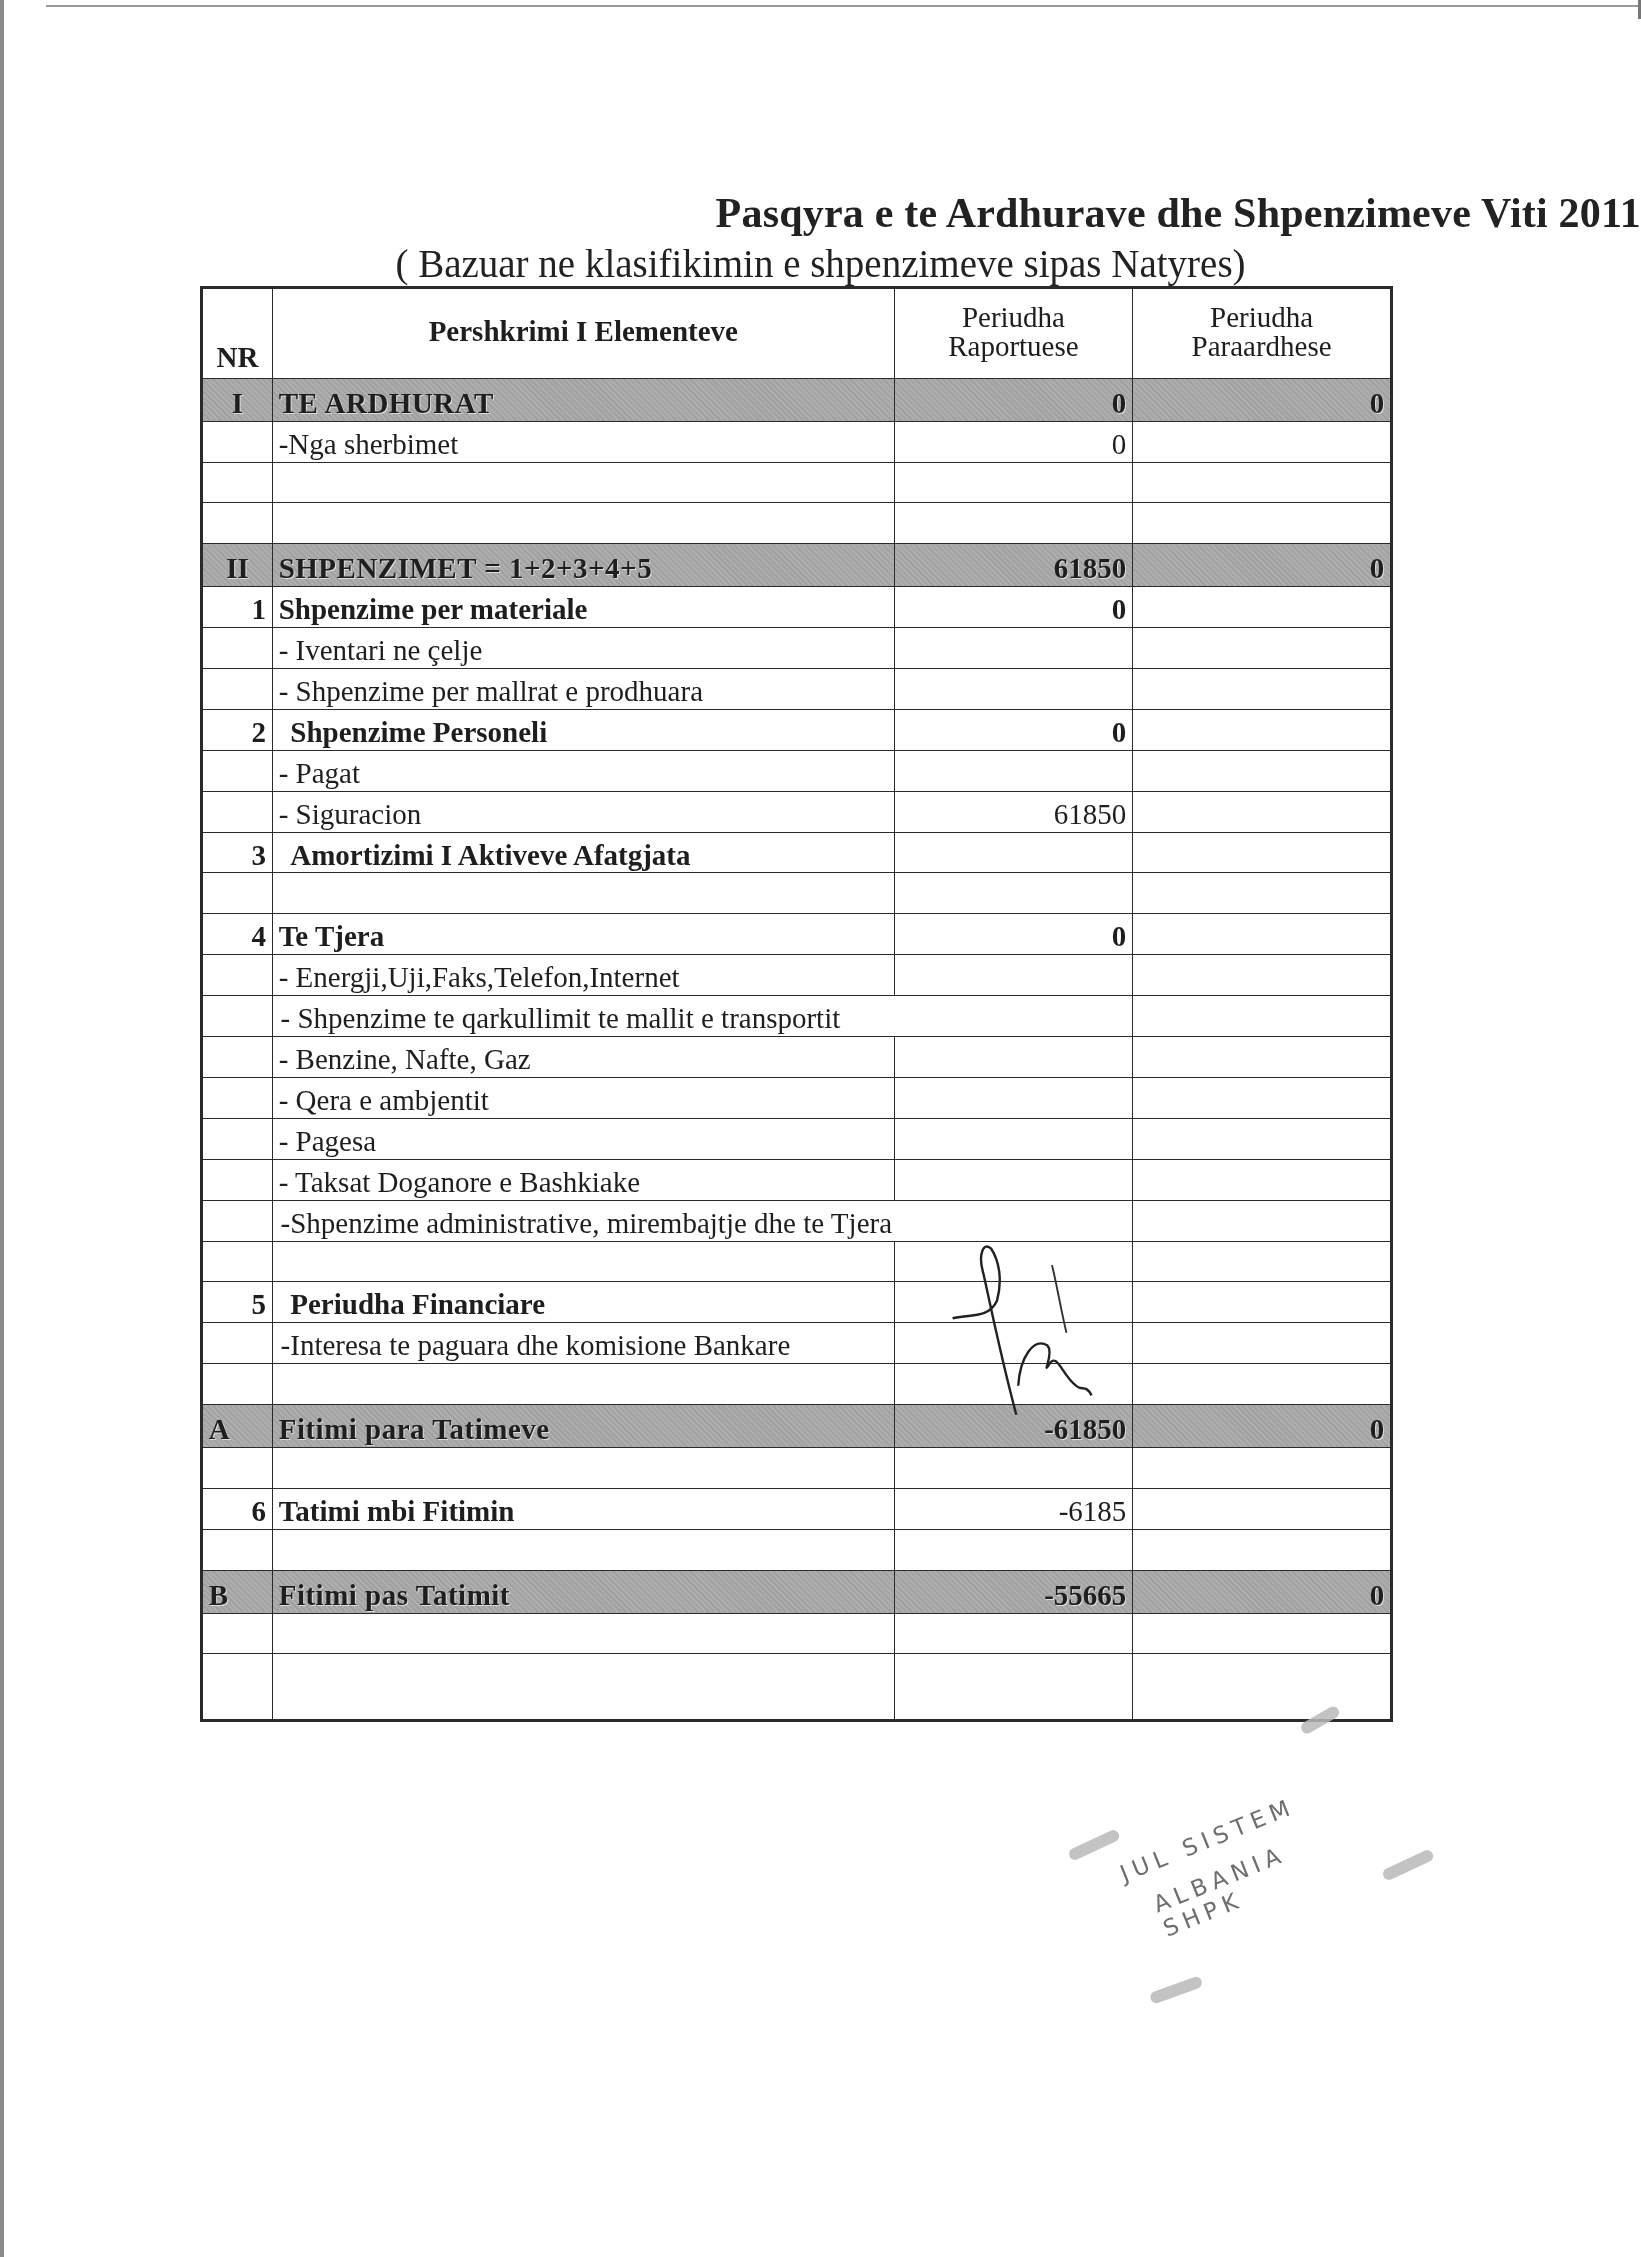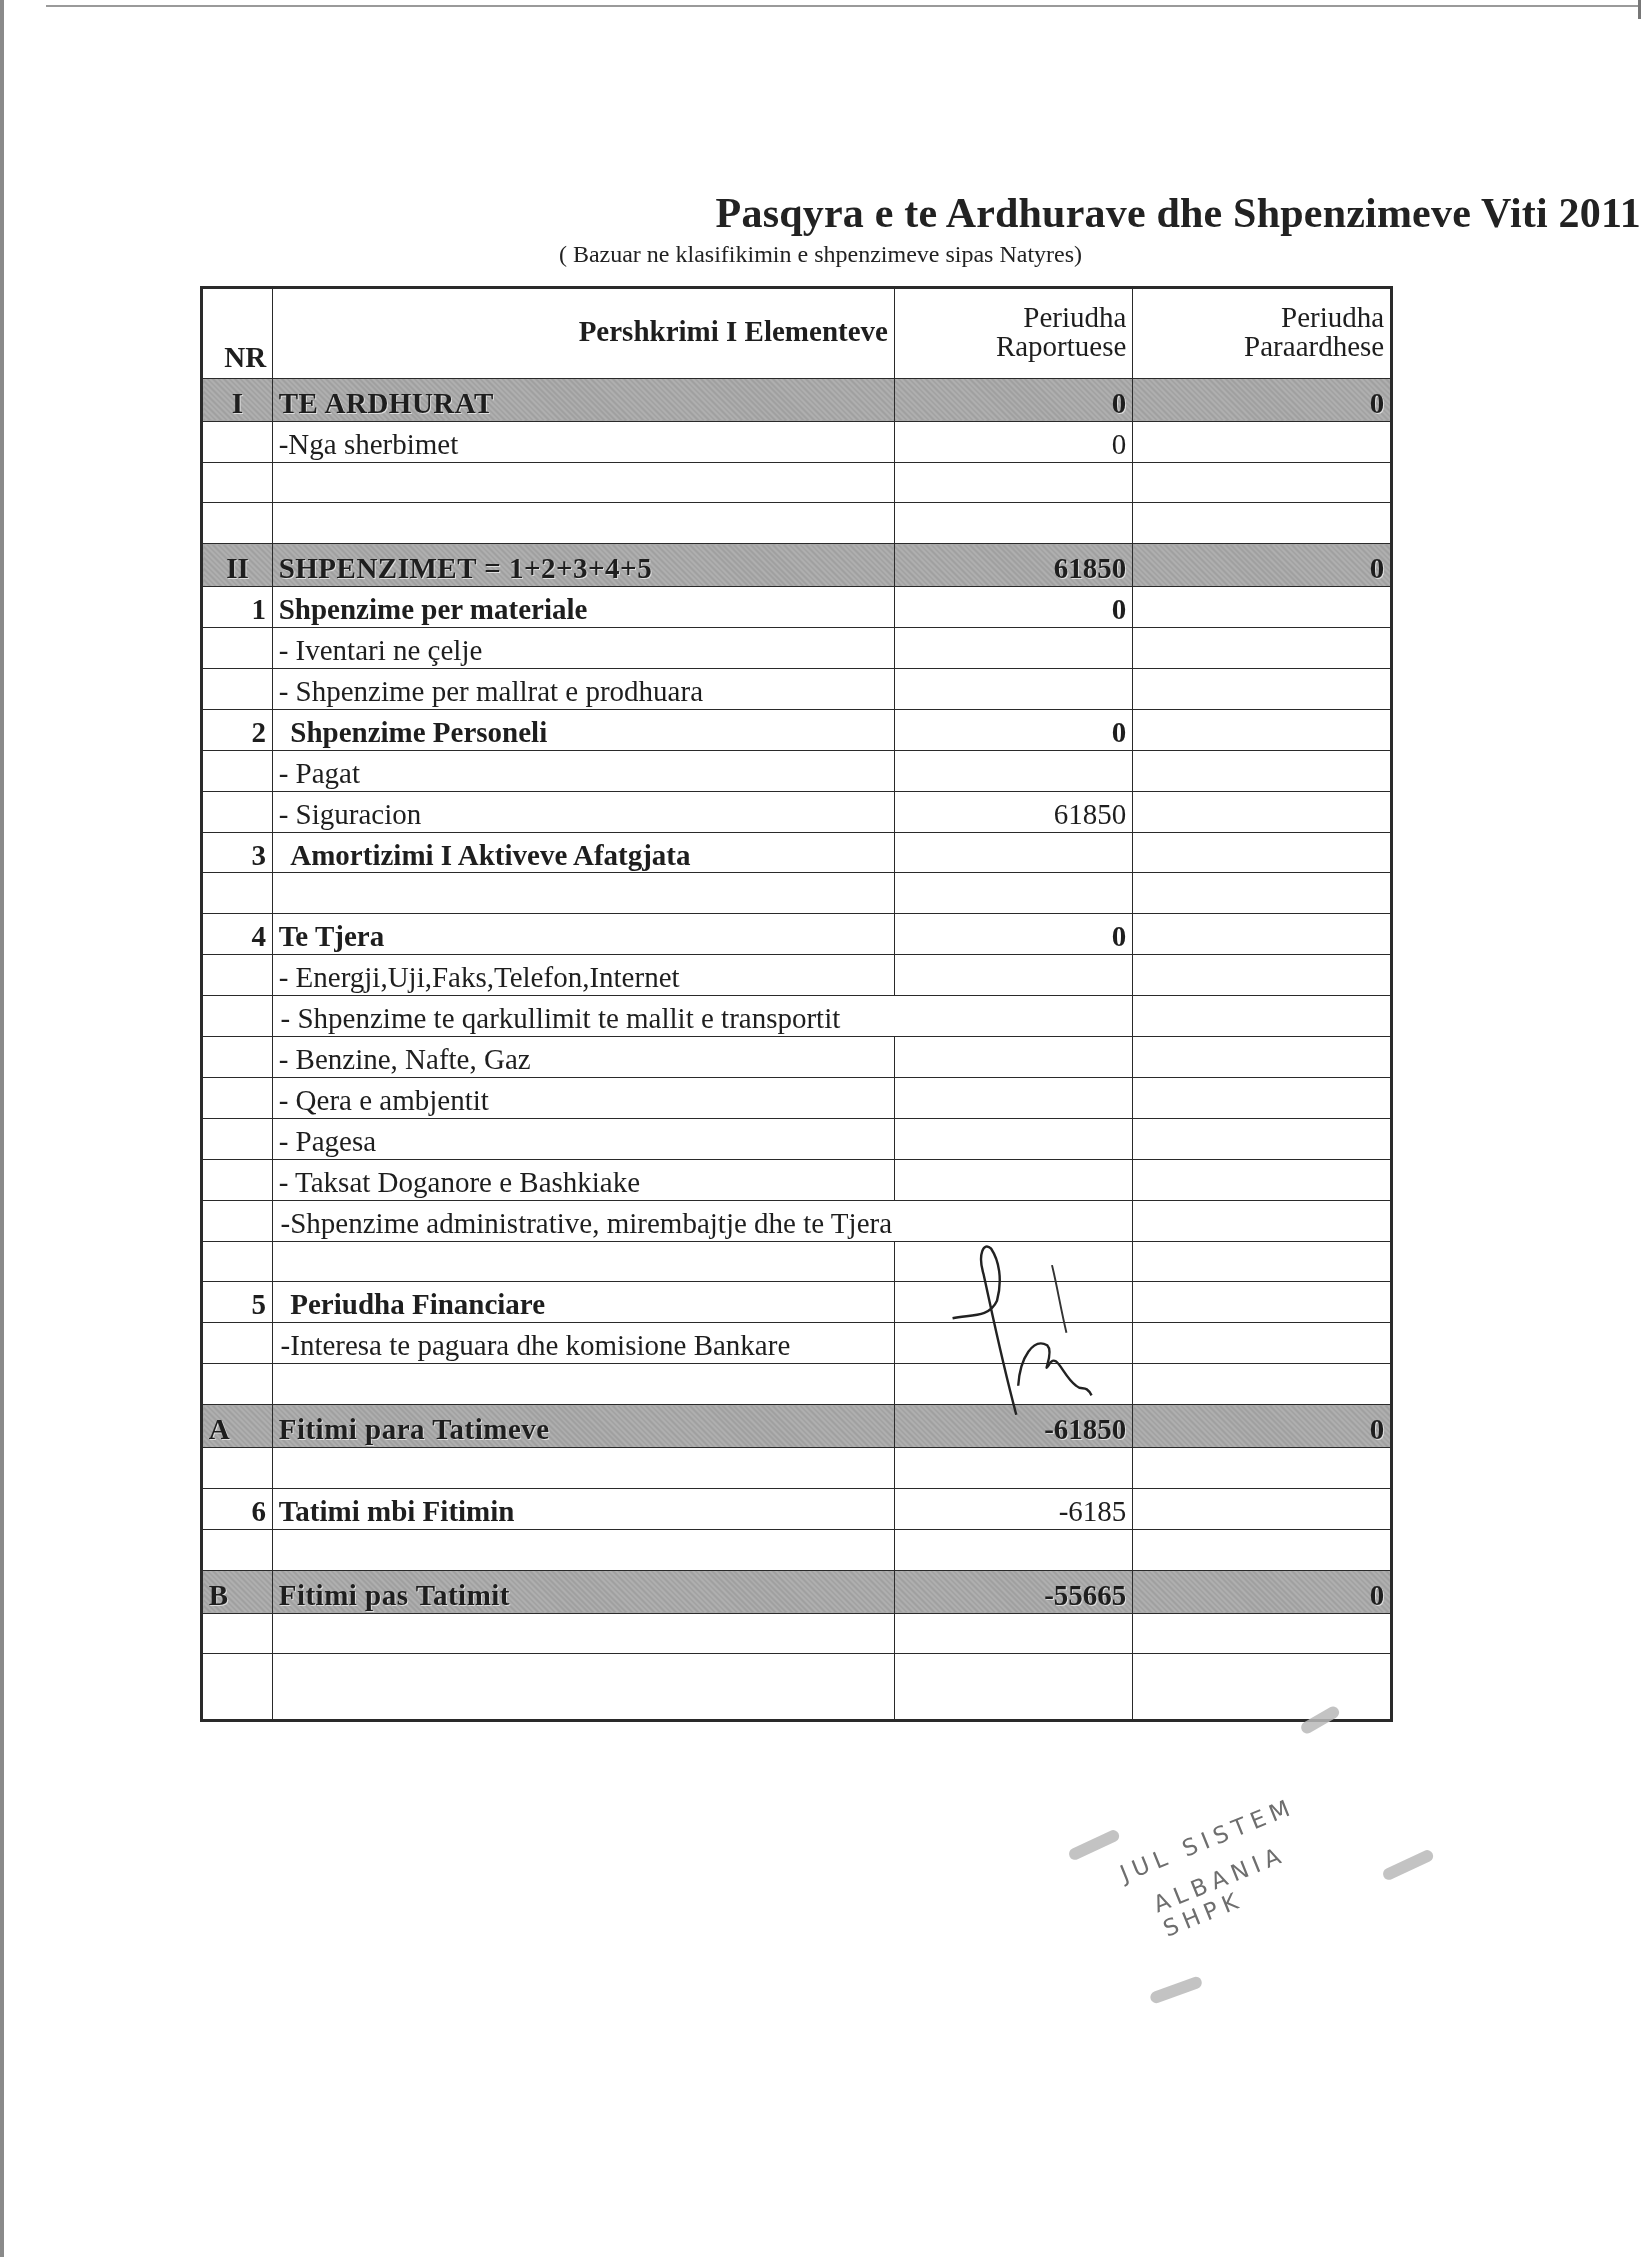--- a/index.html
+++ b/index.html
@@ -7,27 +7,27 @@
     width:1641px; height:2257px; background:#ffffff; position:relative; overflow:hidden;
     font-family: "Liberation Serif", "DejaVu Serif", serif; color:#1e1e1e;
   }
   .scan-left { position:absolute; left:0; top:0; width:3.9px; height:2257px; background:#8a8a8a; }
   .scan-right { position:absolute; right:0; top:0; width:2.9px; height:19.3px; background:#777; }
   .scan-top { position:absolute; left:46px; top:4.8px; width:1593px; height:1.9px; background:#9a9a9a; }
 
   .title { position:absolute; left:0; width:1641px; top:189px; text-align:right;
     font-size:42px; font-weight:bold; letter-spacing:0.2px; color:#222; }
   .subtitle { position:absolute; left:0; width:1641px; top:241px; text-align:center;
-    font-size:24px; color:#222; }
+    font-size:39px; color:#222; }
 
   table.stmt { position:absolute; left:200px; top:286px; width:1193px;
     border-collapse:collapse; border:3.9px solid #2a2a2a; table-layout:fixed; }
   table.stmt td { border:1.9px solid #2a2a2a; padding:0 5.8px; font-size:29px; line-height:1;
     height:37px; vertical-align:bottom; padding-bottom:2.9px; white-space:nowrap; overflow:visible; }
-  table.stmt tr.hdr td { height:83px; vertical-align:middle; text-align:right; }
+  table.stmt tr.hdr td { height:83px; vertical-align:middle; text-align:center; }
   .col-nr { width:66px; }
   .col-desc { width:579px; }
   .col-cur { width:222px; }
   .col-prev { width:241px; }
   td.nr { text-align:right; font-weight:bold; }
   td.num { text-align:right; }
   td.bold { font-weight:bold; }
   td.ind1 { padding-left:39px;margin-left:44px; }
   td.ind2 { padding-left:77px; }
   tr.band td { background:#a9a9a9;

